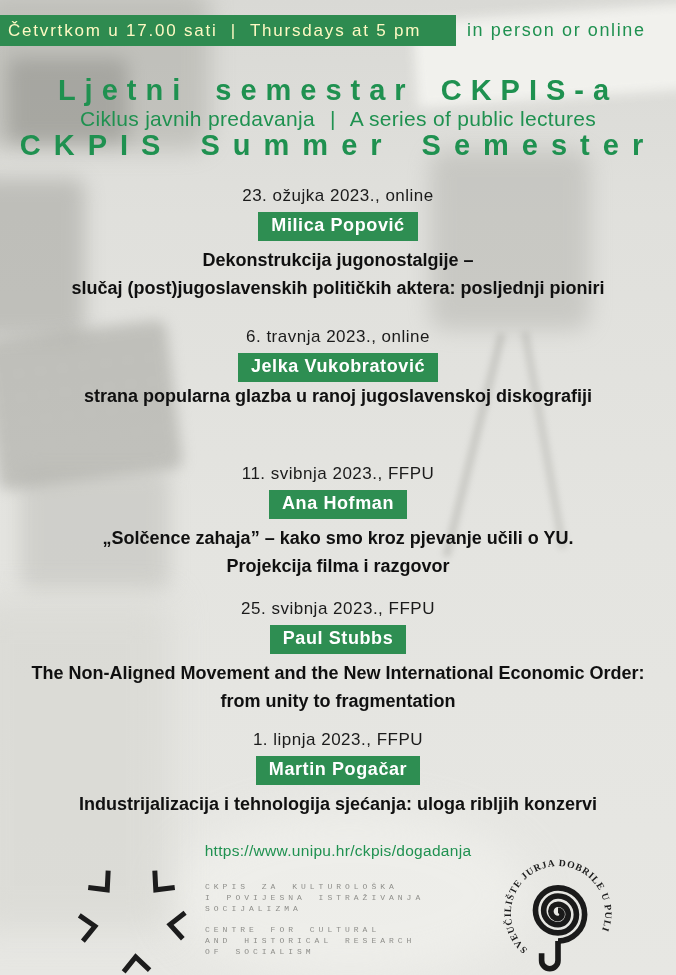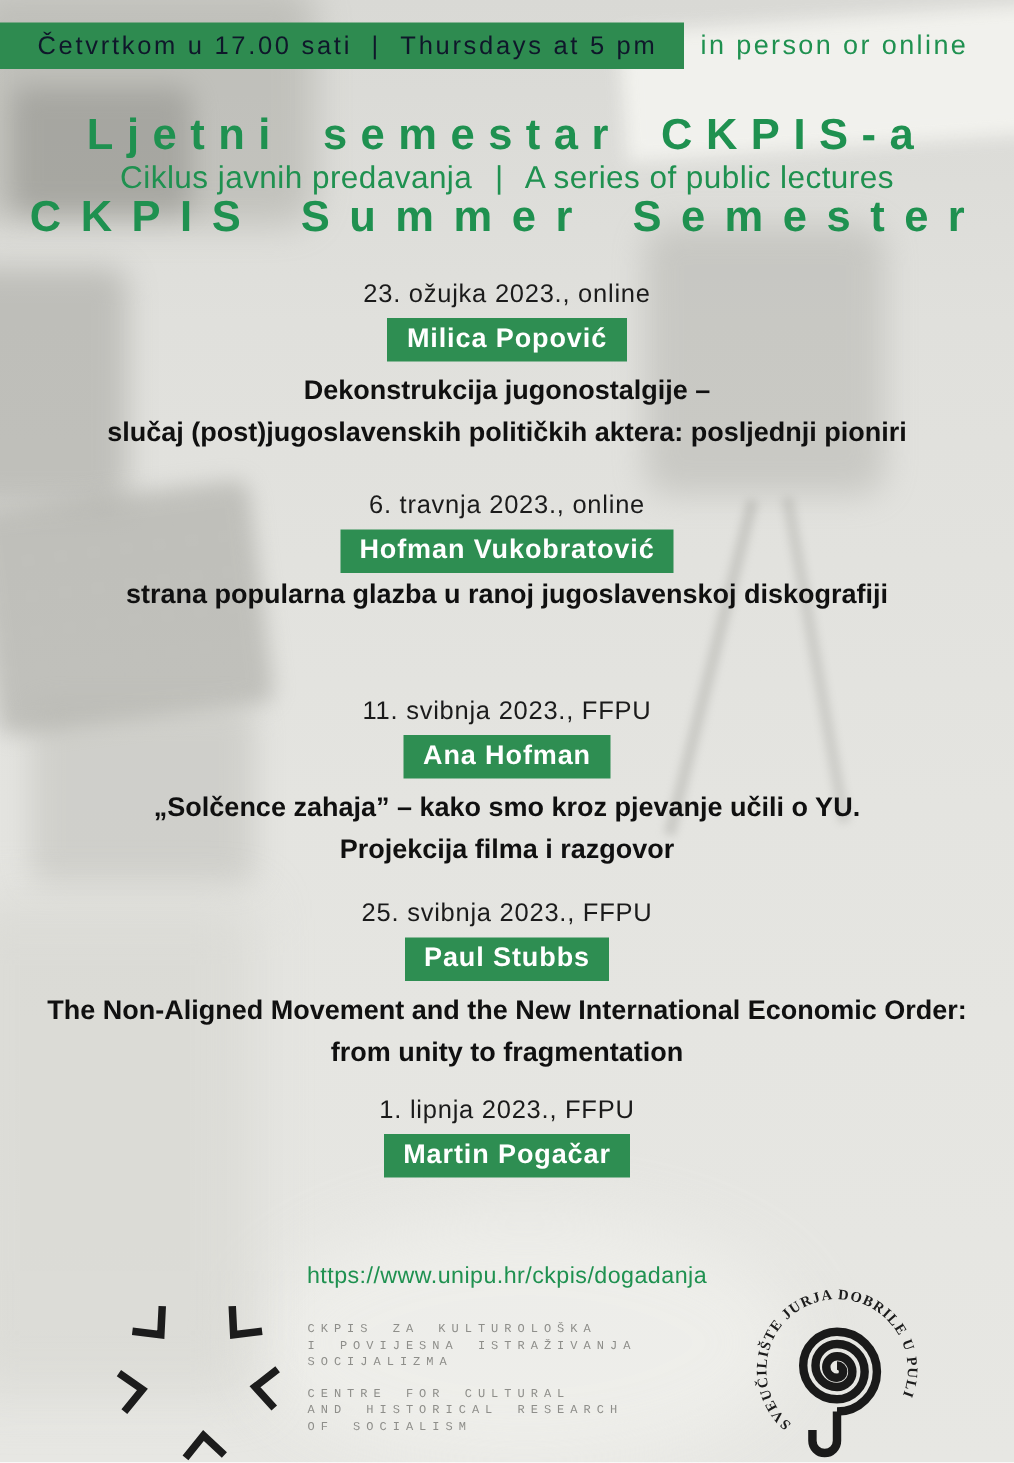--- a/index.html
+++ b/index.html
@@ -20,21 +20,21 @@
        background-image:radial-gradient(#d8d8d2 1.5px,transparent 2px);background-size:22px 24px;}
   .sh7{left:20px;top:470px;width:150px;height:120px;background:#b2b2ac;opacity:.4;filter:blur(10px);border-radius:10px;}
   .sh8{left:470px;top:330px;width:8px;height:230px;background:#9a9a94;opacity:.35;filter:blur(3px);transform:rotate(14deg);}
   .sh9{left:540px;top:330px;width:8px;height:220px;background:#9a9a94;opacity:.3;filter:blur(3px);transform:rotate(-10deg);}
   .sh10{left:170px;top:810px;width:360px;height:170px;background:#f2f2ee;opacity:.65;filter:blur(22px);border-radius:50%;}
   .sh11{left:-30px;top:600px;width:200px;height:330px;background:#d2d2cc;opacity:.5;filter:blur(18px);}
   
   .topbar{position:absolute;top:15px;left:0;width:100%;display:flex;align-items:center;}
   .topbar .bar{
     box-sizing:border-box;width:456px;height:31px;display:flex;align-items:center;
-    padding-left:25px;color:#0f172a;font-size:17px;letter-spacing:1.8px;white-space:nowrap;
+    padding-left:8px;color:#fef9c3;font-size:17px;letter-spacing:1.8px;white-space:nowrap;
   }
   .topbar .bar .sep{margin:0 13px;}
   .topbar .mode{font-size:18px;letter-spacing:1.6px;margin-left:11px;white-space:nowrap;}
   
   .title-hr{position:absolute;top:74px;left:0;width:100%;text-align:center;
     font-size:29px;font-weight:bold;letter-spacing:9px;word-spacing:9px;white-space:nowrap;}
   .series{position:absolute;top:107px;left:0;width:100%;text-align:center;font-size:21px;letter-spacing:.3px;}
   .series .sep{margin:0 9px;}
   .title-en{position:absolute;top:129px;left:0;width:100%;text-align:center;
     font-size:29px;font-weight:bold;letter-spacing:13px;word-spacing:6px;white-space:nowrap;}
@@ -93,41 +93,42 @@
 
   <div class="lecture lec1">
     <div class="date">23. ožujka 2023., online</div>
     <div><span class="badge" style="background:#2e8e52">Milica Popović</span></div>
     <div class="lec-title first">Dekonstrukcija jugonostalgije –</div>
     <div class="lec-title">slučaj (post)jugoslavenskih političkih aktera: posljednji pioniri</div>
   </div>
 
   <div class="lecture lec2">
     <div class="date">6. travnja 2023., online</div>
-    <div><span class="badge" style="background:#2e8e52">Hofman Vukobratović</span></div>
+    <div><span class="badge" style="background:#2e8e52">Jelka Vukobratović</span></div>
     <div class="lec-title">strana popularna glazba u ranoj jugoslavenskoj diskografiji</div>
   </div>
 
   <div class="lecture lec3">
     <div class="date">11. svibnja 2023., FFPU</div>
     <div><span class="badge" style="background:#2e8e52">Ana Hofman</span></div>
     <div class="lec-title first">„Solčence zahaja” – kako smo kroz pjevanje učili o YU.</div>
     <div class="lec-title">Projekcija filma i razgovor</div>
   </div>
 
   <div class="lecture lec4">
     <div class="date">25. svibnja 2023., FFPU</div>
     <div><span class="badge" style="background:#2e8e52">Paul Stubbs</span></div>
     <div class="lec-title first">The Non-Aligned Movement and the New International Economic Order:</div>
     <div class="lec-title">from unity to fragmentation</div>
   </div>
 
   <div class="lecture lec5">
     <div class="date">1. lipnja 2023., FFPU</div>
     <div><span class="badge" style="background:#2e8e52">Martin Pogačar</span></div>
+    <div class="lec-title first">Industrijalizacija i tehnologija sjećanja: uloga ribljih konzervi</div>
   </div>
 
   <div class="url" style="color:#1f9150">https://www.unipu.hr/ckpis/dogadanja</div>
 
   <svg class="star-logo" width="126" height="112" viewBox="-63 -52 126 112">
     <g fill="none" stroke="#1c1c1c" stroke-width="5">
       <path transform="translate(-29,-30) rotate(140)" d="M -13 9 L 0 -5 L 13 9"></path>
       <path transform="translate(26,-30) rotate(-140)" d="M -13 9 L 0 -5 L 13 9"></path>
       <path transform="translate(-43,11) rotate(82)" d="M -13 9 L 0 -5 L 13 9"></path>
       <path transform="translate(42,9) rotate(-85)" d="M -13 9 L 0 -5 L 13 9"></path>

